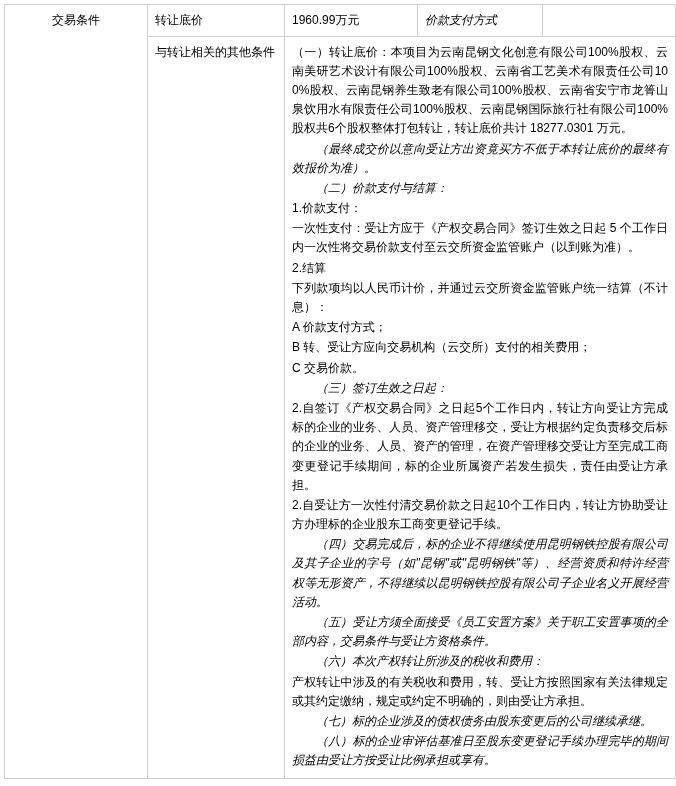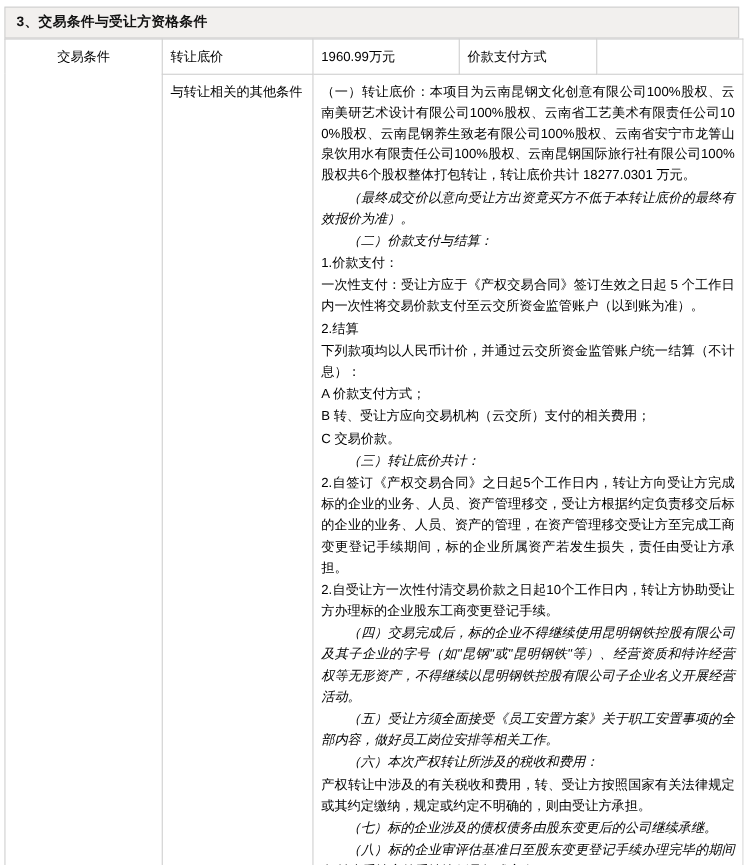--- a/index.html
+++ b/index.html
@@ -54,20 +54,21 @@
     padding-left: 6px;
     margin-left: 25px;
   }
   .valcell {
     padding-left: 9px;
   }
   .pay-label {
     width: 110px;
     padding-left: 9px;
     vertical-align: middle;
+    font-style: italic;
   }
   .pay-val {
     vertical-align: middle;
   }
   .terms p {
     margin: 0 0 1px 0;
     line-height: 1.6;
     text-align: justify;
   }
   .terms p.ind {
@@ -76,23 +77,20 @@
   }
   .mid {
     vertical-align: middle;
   }
 </style>
 </head>
 <body>
 
 <div class="page">
 
-  <div class="section-header">
-    <span>3、</span><span>交易条件与受让方资格条件</span>
-  </div>
 
   <table class="main">
     <tbody>
       <tr>
         <td class="lbl mid" rowspan="2">交易条件</td>
         <td class="sublbl">转让底价</td>
         <td class="valcell mid">1960.99万元</td>
         <td class="pay-label mid">价款支付方式</td>
         <td class="pay-val"></td>
       </tr>
@@ -102,25 +100,25 @@
             <p>（一）转让底价：本项目为云南昆钢文化创意有限公司100%股权、云南美研艺术设计有限公司100%股权、云南省工艺美术有限责任公司100%股权、云南昆钢养生致老有限公司100%股权、云南省安宁市龙箐山泉饮用水有限责任公司100%股权、云南昆钢国际旅行社有限公司100%股权共6个股权整体打包转让，转让底价共计 18277.0301 万元。</p>
             <p class="ind">（最终成交价以意向受让方出资竟买方不低于本转让底价的最终有效报价为准）。</p>
             <p class="ind">（二）价款支付与结算：</p>
             <p>1.价款支付：</p>
             <p>一次性支付：受让方应于《产权交易合同》签订生效之日起 5 个工作日内一次性将交易价款支付至云交所资金监管账户（以到账为准）。</p>
             <p>2.结算</p>
             <p>下列款项均以人民币计价，并通过云交所资金监管账户统一结算（不计息）：</p>
             <p>A 价款支付方式；</p>
             <p>B 转、受让方应向交易机构（云交所）支付的相关费用；</p>
             <p>C 交易价款。</p>
-            <p class="ind">（三）转让底价共计：</p>
+            <p class="ind">（三）签订生效之日起：</p>
             <p>2.自签订《产权交易合同》之日起5个工作日内，转让方向受让方完成标的企业的业务、人员、资产管理移交，受让方根据约定负责移交后标的企业的业务、人员、资产的管理，在资产管理移交受让方至完成工商变更登记手续期间，标的企业所属资产若发生损失，责任由受让方承担。</p>
             <p>2.自受让方一次性付清交易价款之日起10个工作日内，转让方协助受让方办理标的企业股东工商变更登记手续。</p>
             <p class="ind">（四）交易完成后，标的企业不得继续使用昆明钢铁控股有限公司及其子企业的字号（如"昆钢"或"昆明钢铁"等）、经营资质和特许经营权等无形资产，不得继续以昆明钢铁控股有限公司子企业名义开展经营活动。</p>
-            <p class="ind">（五）受让方须全面接受《员工安置方案》关于职工安置事项的全部内容，做好员工岗位安排等相关工作。</p>
+            <p class="ind">（五）受让方须全面接受《员工安置方案》关于职工安置事项的全部内容，交易条件与受让方资格条件。</p>
             <p class="ind">（六）本次产权转让所涉及的税收和费用：</p>
             <p>产权转让中涉及的有关税收和费用，转、受让方按照国家有关法律规定或其约定缴纳，规定或约定不明确的，则由受让方承担。</p>
             <p class="ind">（七）标的企业涉及的债权债务由股东变更后的公司继续承继。</p>
             <p class="ind">（八）标的企业审评估基准日至股东变更登记手续办理完毕的期间损益由受让方按受让比例承担或享有。</p>
           </td>
       </tr>
 
     </tbody>
   </table>
 

